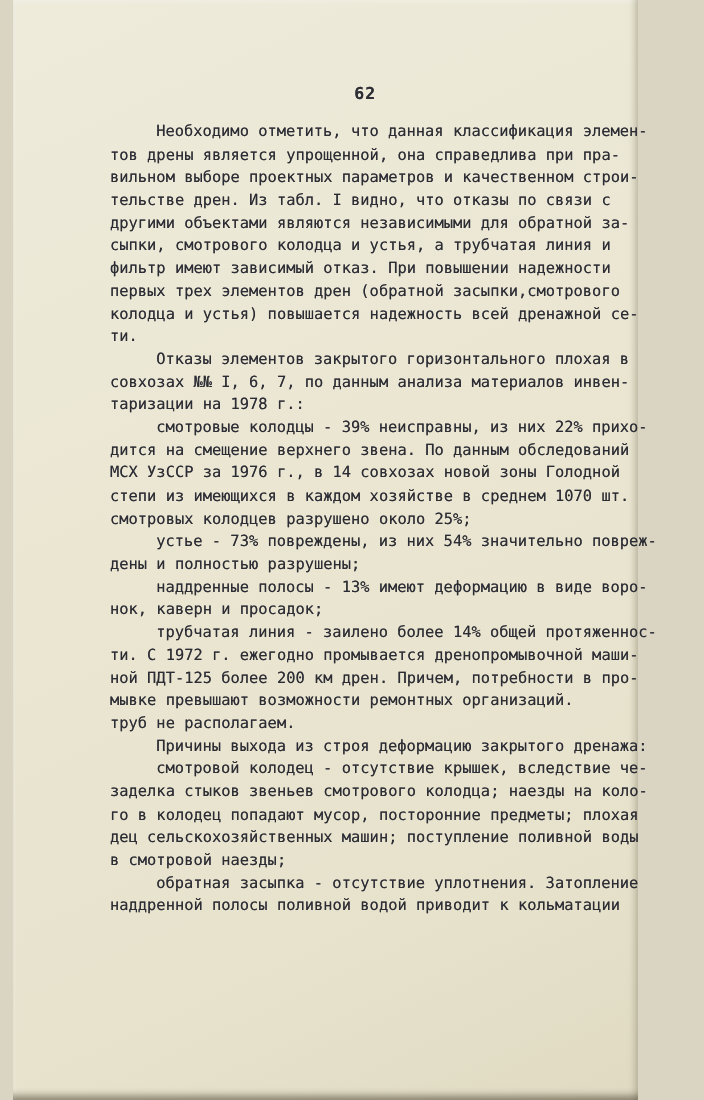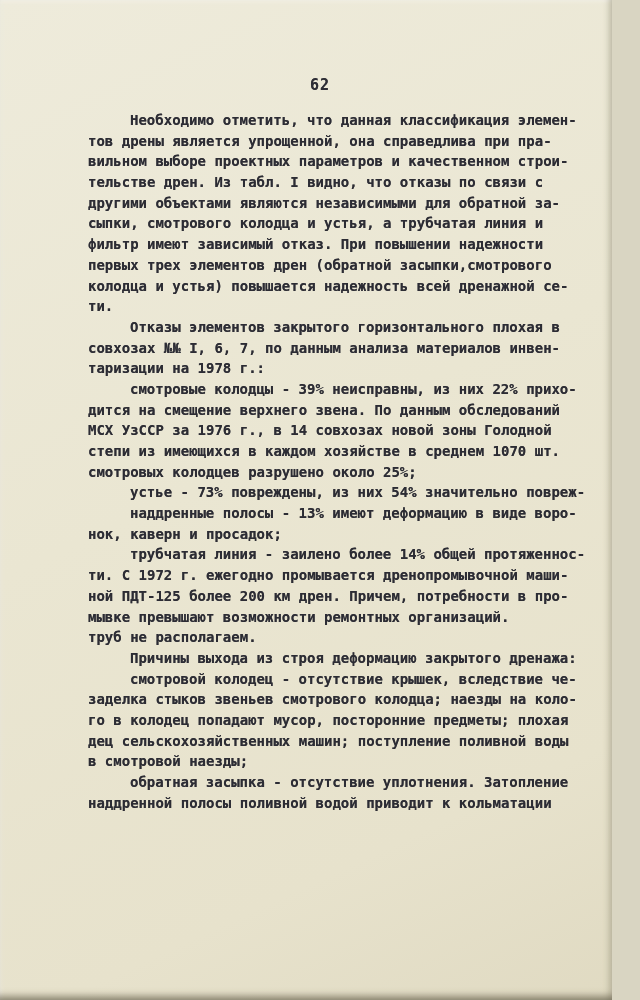--- a/index.html
+++ b/index.html
@@ -8,28 +8,29 @@
   }
   body {
     width: 640px;
     height: 1000px;
     background: #d9d5c2;
     font-family: "DejaVu Sans Mono", "Liberation Mono", monospace;
     overflow: hidden;
   }
   .scan-page {
     position: relative;
-    width: 612px;
+    width: 568px;
     height: 1000px;
     background: linear-gradient(155deg, #eeebdb 0%, #eae6d2 45%, #e7e2cc 80%, #e0dac2 100%);
     box-shadow:
       inset 0 -9px 7px -5px rgba(70, 64, 46, 0.55),
       inset -7px 0 6px -4px rgba(130, 124, 100, 0.40),
       inset 0 3px 4px -2px rgba(255, 255, 255, 0.55),
       inset 4px 0 5px -3px rgba(255, 255, 255, 0.35);
+    margin-left: 12px;
   }
   .page-number {
     position: absolute;
     top: 76px;
     left: 0;
     width: 640px;
     text-align: center;
     font-size: 15px;
     font-weight: bold;
     color: #2e2e36;
@@ -37,21 +38,21 @@
     text-shadow: 0 0 0.6px rgba(46, 46, 54, 0.75);
   }
   .content {
     position: absolute;
     top: 110px;
     left: 88px;
     width: 482px;
     color: #2c2c34;
     font-size: 14px;
     line-height: 20.7px;
-    font-weight: bold;
+    font-weight: normal;
     text-shadow: 0 0 0.6px rgba(44, 44, 52, 0.65);
     white-space: nowrap;
   }
   .line {
     height: 20.7px;
   }
   .line.indent {
     padding-left: 42px;
   }
 </style>
@@ -73,20 +74,21 @@
       <div class="line">ти.</div>
       <div class="line indent">Отказы элементов закрытого горизонтального плохая в</div>
       <div class="line">совхозах №№ I, 6, 7, по данным анализа материалов инвен-</div>
       <div class="line">таризации на 1978 г.:</div>
       <div class="line indent">смотровые колодцы - 39% неисправны, из них 22% прихо-</div>
       <div class="line">дится на смещение верхнего звена. По данным обследований</div>
       <div class="line">МСХ УзССР за 1976 г., в 14 совхозах новой зоны Голодной</div>
       <div class="line">степи из имеющихся в каждом хозяйстве в среднем 1070 шт.</div>
       <div class="line">смотровых колодцев разрушено около 25%;</div>
       <div class="line indent">устье - 73% повреждены, из них 54% значительно повреж-</div>
+      <div class="line">дены и полностью разрушены;</div>
       <div class="line indent">наддренные полосы - 13% имеют деформацию в виде воро-</div>
       <div class="line">нок, каверн и просадок;</div>
       <div class="line indent">трубчатая линия - заилено более 14% общей протяженнос-</div>
       <div class="line">ти. С 1972 г. ежегодно промывается дренопромывочной маши-</div>
       <div class="line">ной ПДТ-125 более 200 км дрен. Причем, потребности в про-</div>
       <div class="line">мывке превышают возможности ремонтных организаций.</div>
       <div class="line">труб не располагаем.</div>
       <div class="line indent">Причины выхода из строя деформацию закрытого дренажа:</div>
       <div class="line indent">смотровой колодец - отсутствие крышек, вследствие че-</div>
       <div class="line">заделка стыков звеньев смотрового колодца; наезды на коло-</div>

